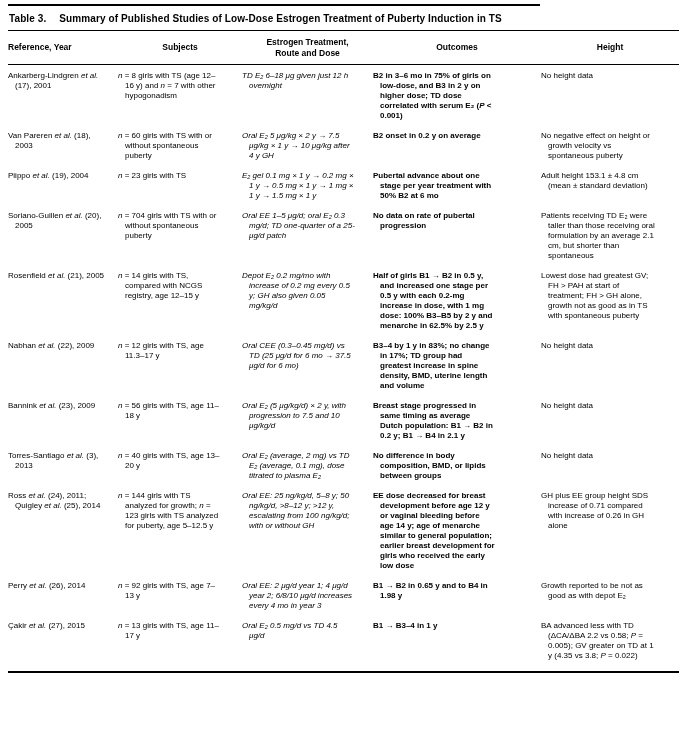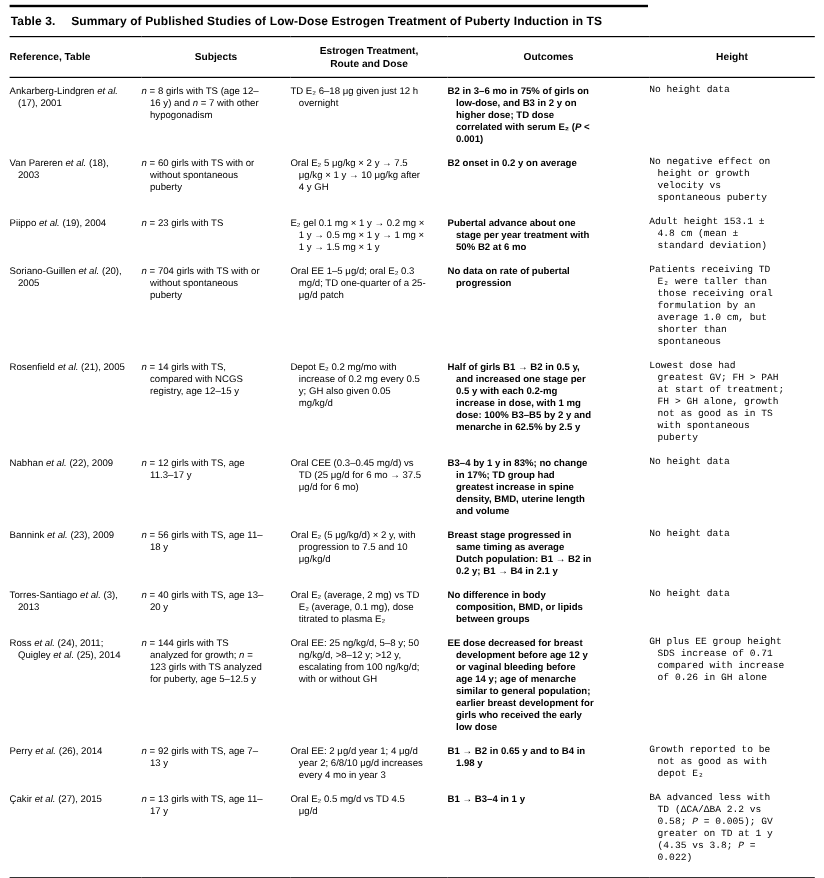--- a/index.html
+++ b/index.html
@@ -44,23 +44,23 @@
   tbody td {
     font-size: 8px;
     line-height: 10px;
     vertical-align: top;
     padding: 0 10px 10px 7px;
     text-indent: -7px; 
   }
   tbody tr:first-child td { padding-top: 6px; }
   tbody td:nth-child(1) { padding-right: 10px; }
   tbody td:nth-child(2) { padding-right: 20px; }
-  tbody td:nth-child(3) { padding-right: 18px; }
+  tbody td:nth-child(3) { padding-right: 18px; font-style: italic; }
   tbody td:nth-child(4) { padding-right: 46px; font-weight: bold; }
-  tbody td:nth-child(5) { padding-right: 24px; font-family: Liberation Mono, monospace; }
+  tbody td:nth-child(5) { padding-right: 24px; }
   i { font-style: italic; }
 </style>
 </head>
 <body>
 
 <div class="page">
   <div class="rule-top"></div>
 
   <div class="caption">
     <span class="label">Table 3.</span><span>Summary of Published Studies of Low-Dose Estrogen Treatment of Puberty Induction in TS</span>
@@ -69,21 +69,21 @@
   <table>
     <colgroup>
       <col class="c1">
         <col class="c2">
         <col class="c3">
         <col class="c4">
         <col class="c5">
     </colgroup>
     <thead>
       <tr>
-        <th>Reference, Table</th>
+        <th>Reference, Year</th>
         <th>Subjects</th>
         <th>Estrogen Treatment,
 Route and Dose</th>
         <th>Outcomes</th>
         <th>Height</th>
       </tr>
     </thead>
     <tbody id="table-body">
         <tr>
     <td>Ankarberg-Lindgren <i>et al.</i> (17), 2001</td>
@@ -104,21 +104,21 @@
     <td><i>n</i> = 23 girls with TS</td>
     <td>E₂ gel 0.1 mg × 1 y → 0.2 mg × 1 y → 0.5 mg × 1 y → 1 mg × 1 y → 1.5 mg × 1 y</td>
     <td>Pubertal advance about one stage per year treatment with 50% B2 at 6 mo</td>
     <td>Adult height 153.1 ± 4.8 cm (mean ± standard deviation)</td>
   </tr>
         <tr>
     <td>Soriano-Guillen <i>et al.</i> (20), 2005</td>
     <td><i>n</i> = 704 girls with TS with or without spontaneous puberty</td>
     <td>Oral EE 1–5 μg/d; oral E₂ 0.3 mg/d; TD one-quarter of a 25-μg/d patch</td>
     <td>No data on rate of pubertal progression</td>
-    <td>Patients receiving TD E₂ were taller than those receiving oral formulation by an average 1.0 cm, but shorter than spontaneous</td>
+    <td>Patients receiving TD E₂ were taller than those receiving oral formulation by an average 2.1 cm, but shorter than spontaneous</td>
   </tr>
         <tr>
     <td>Rosenfield <i>et al.</i> (21), 2005</td>
     <td><i>n</i> = 14 girls with TS, compared with NCGS registry, age 12–15 y</td>
     <td>Depot E₂ 0.2 mg/mo with increase of 0.2 mg every 0.5 y; GH also given 0.05 mg/kg/d</td>
     <td>Half of girls B1 → B2 in 0.5 y, and increased one stage per 0.5 y with each 0.2-mg increase in dose, with 1 mg dose: 100% B3–B5 by 2 y and menarche in 62.5% by 2.5 y</td>
     <td>Lowest dose had greatest GV; FH &gt; PAH at start of treatment; FH &gt; GH alone, growth not as good as in TS with spontaneous puberty</td>
   </tr>
         <tr>
     <td>Nabhan <i>et al.</i> (22), 2009</td>

